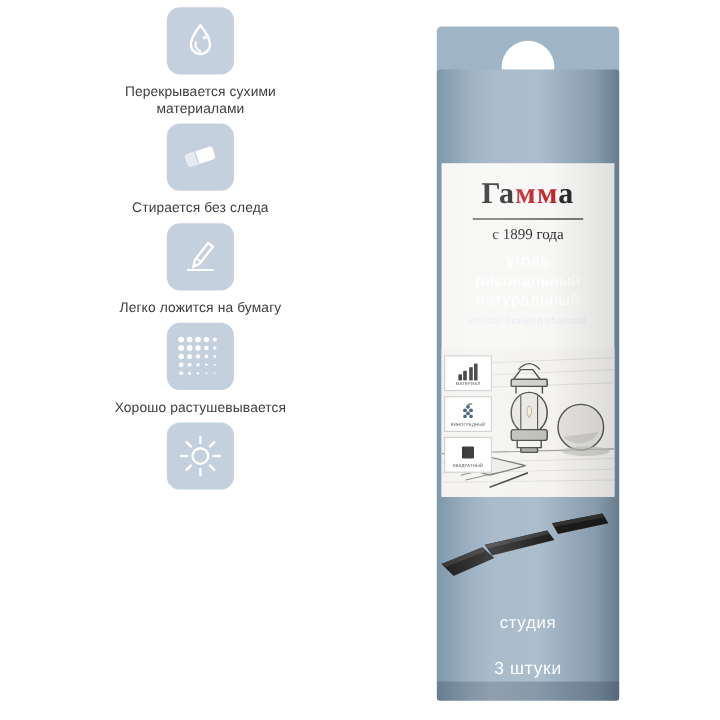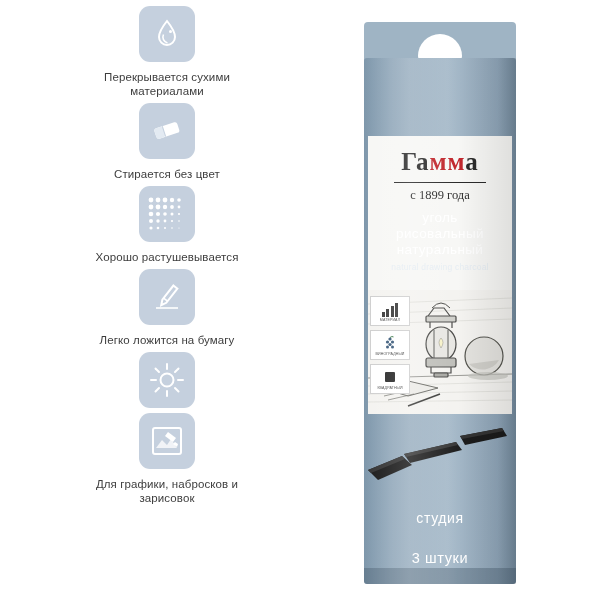--- a/index.html
+++ b/index.html
@@ -269,21 +269,34 @@
     <div class="feature">
       <div class="feat-icon">
         <svg width="38" height="34" viewBox="0 0 38 34">
           <g transform="rotate(-18 19 17)">
             <rect x="7" y="11" width="24" height="11" rx="2.5" fill="#ffffff"></rect>
             <rect x="7" y="11" width="9" height="11" rx="2.5" fill="#e3eaf2"></rect>
             <line x1="16" y1="11" x2="16" y2="22" stroke="#c5d0de" stroke-width="1"></line>
           </g>
         </svg>
       </div>
-      <div class="feat-label">Стирается без цвет</div>
+      <div class="feat-label">Стирается без следа</div>
+    </div>
+
+    <div class="feature">
+      <div class="feat-icon">
+        <svg width="34" height="34" viewBox="0 0 34 34">
+          <g transform="rotate(38 17 17)">
+            <path d="M15 4 h5 v18 l-2.5 5 l-2.5 -5 z" fill="none" stroke="#ffffff" stroke-width="2"></path>
+            <line x1="15" y1="20" x2="20" y2="20" stroke="#ffffff" stroke-width="1.6"></line>
+          </g>
+          <path d="M6 28 h22" stroke="#ffffff" stroke-width="1.6" fill="none"></path>
+        </svg>
+      </div>
+      <div class="feat-label">Легко ложится на бумагу</div>
     </div>
 
     <div class="feature">
       <div class="feat-icon">
         <svg width="42" height="38" viewBox="0 0 42 38">
           <g fill="#ffffff">
             <circle cx="5" cy="5" r="2.4"></circle>
               <circle cx="12" cy="5" r="2.4"></circle>
               <circle cx="19" cy="5" r="2.4"></circle>
               <circle cx="26" cy="5" r="2.2"></circle>
@@ -309,60 +322,36 @@
               <circle cx="26" cy="33" r="0.8"></circle>
               <circle cx="33" cy="33" r="0.6"></circle>
           </g>
         </svg>
       </div>
       <div class="feat-label">Хорошо растушевывается</div>
     </div>
 
     <div class="feature">
       <div class="feat-icon">
-        <svg width="34" height="34" viewBox="0 0 34 34">
-          <g transform="rotate(38 17 17)">
-            <path d="M15 4 h5 v18 l-2.5 5 l-2.5 -5 z" fill="none" stroke="#ffffff" stroke-width="2"></path>
-            <line x1="15" y1="20" x2="20" y2="20" stroke="#ffffff" stroke-width="1.6"></line>
-          </g>
-          <path d="M6 28 h22" stroke="#ffffff" stroke-width="1.6" fill="none"></path>
-        </svg>
-      </div>
-      <div class="feat-label">Легко ложится на бумагу</div>
-    </div>
-
-    <div class="feature">
-      <div class="feat-icon">
         <svg width="38" height="38" viewBox="0 0 38 38">
           <circle cx="19" cy="19" r="6.5" fill="none" stroke="#ffffff" stroke-width="2"></circle>
           <g stroke="#ffffff" stroke-width="2" stroke-linecap="round">
             <line x1="19" y1="3" x2="19" y2="8"></line>
             <line x1="19" y1="30" x2="19" y2="35"></line>
             <line x1="3" y1="19" x2="8" y2="19"></line>
             <line x1="30" y1="19" x2="35" y2="19"></line>
             <line x1="7.5" y1="7.5" x2="11" y2="11"></line>
             <line x1="27" y1="27" x2="30.5" y2="30.5"></line>
             <line x1="27" y1="11" x2="30.5" y2="7.5"></line>
             <line x1="7.5" y1="30.5" x2="11" y2="27"></line>
           </g>
         </svg>
       </div>
     </div>
 
-    <div class="feature">
-      <div class="feat-icon">
-        <svg width="38" height="38" viewBox="0 0 38 38">
-          <rect x="5" y="6" width="28" height="26" rx="2" fill="none" stroke="#ffffff" stroke-width="2"></rect>
-          <path d="M8 26 l6 -8 l5 5 l4 -6 l6 9 z" fill="#ffffff" opacity="0.75"></path>
-          <path d="M20 10 l8 6 l-3 4 l-8 -6 z" fill="#ffffff"></path>
-          <path d="M25 22 l4 3 l1 -3 l-3 -2 z" fill="#ffffff"></path>
-        </svg>
-      </div>
-      <div class="feat-label">Для графики, набросков и зарисовок</div>
-    </div>
 
   </div>
 
   <div class="package">
 
     <div class="hang-tab">
       <div class="hang-hole"></div>
     </div>
 
     <div class="box-body">

